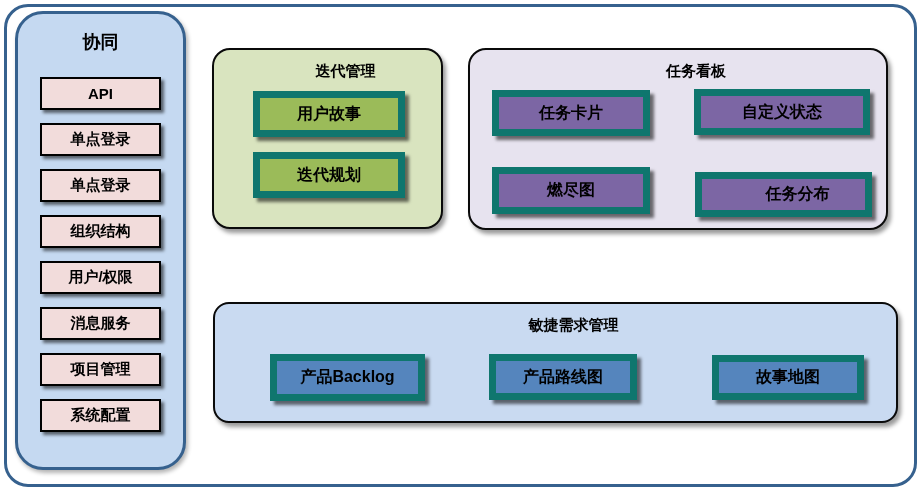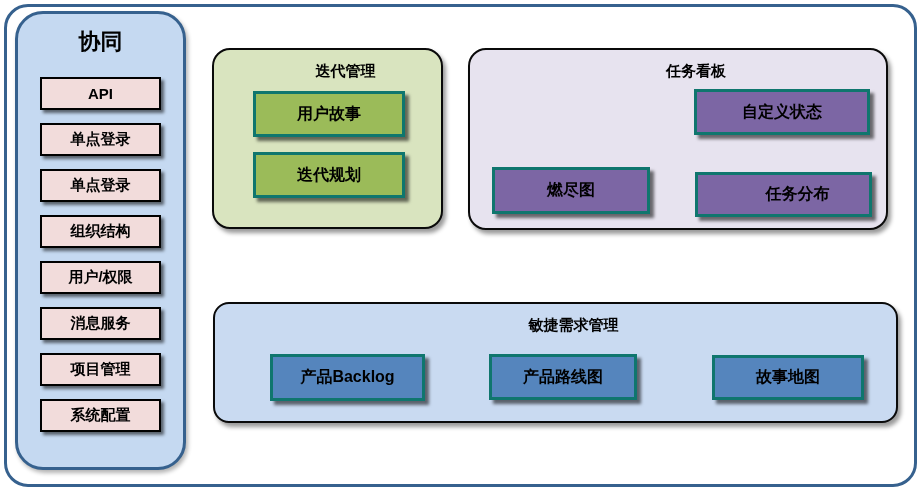--- a/index.html
+++ b/index.html
@@ -30,21 +30,21 @@
     background: #C5D9F1;
     border: 3px solid #36618E;
     border-radius: 28px;
     box-shadow: 2px 3px 4px rgba(0,0,0,0.30);
     display: flex;
     flex-direction: column;
     align-items: center;
   }
   .sidebar-title {
     margin-top: 17px;
-    font-size: 22px;
+    font-size: 18px;
     font-weight: 700;
     color: #000;
     line-height: 22px;
   }
   .sidebar-items {
     margin-top: 24px;
     display: flex;
     flex-direction: column;
     gap: 13px;
   }
@@ -74,21 +74,21 @@
     position: absolute;
     top: 12px; left: 0; right: 0;
     text-align: center;
     font-size: 15px;
     font-weight: 700;
     color: #000;
     padding-left: 36px;
   }
   .block {
     position: absolute;
-    border: 3px solid #0f766e;
+    border: 7px solid #0f766e;
     box-shadow: 4px 4px 3px rgba(0,0,0,0.55);
     display: flex;
     align-items: center;
     justify-content: center;
     font-size: 16px;
     font-weight: 700;
     color: #000;
     white-space: nowrap;
   }
 
@@ -131,20 +131,21 @@
   </div>
 
   <div class="group group-iteration">
     <div class="group-title">迭代管理</div>
     <div class="block blk-user-story">用户故事</div>
     <div class="block blk-iteration-plan">迭代规划</div>
   </div>
 
   <div class="group group-taskboard">
     <div class="group-title">任务看板</div>
+    <div class="block blk-task-card">任务卡片</div>
     <div class="block blk-custom-status">自定义状态</div>
     <div class="block blk-burndown">燃尽图</div>
     <div class="block blk-task-distribution">任务分布</div>
   </div>
 
   <div class="group group-requirements">
     <div class="group-title">敏捷需求管理</div>
     <div class="block blk-product-backlog">产品Backlog</div>
     <div class="block blk-product-roadmap">产品路线图</div>
     <div class="block blk-story-map">故事地图</div>

